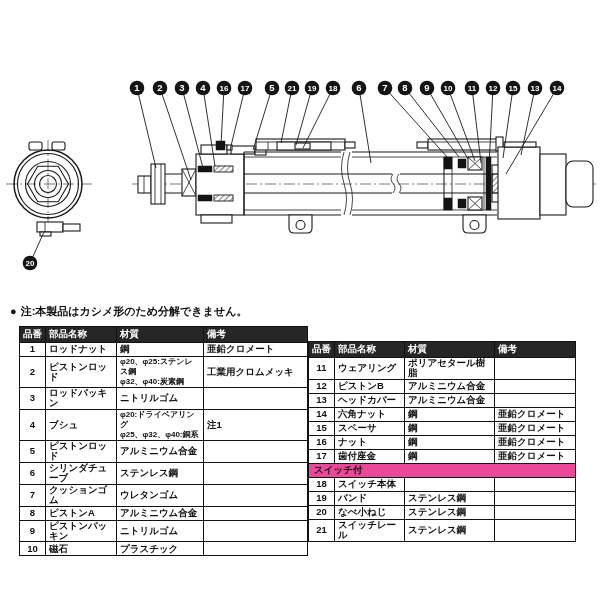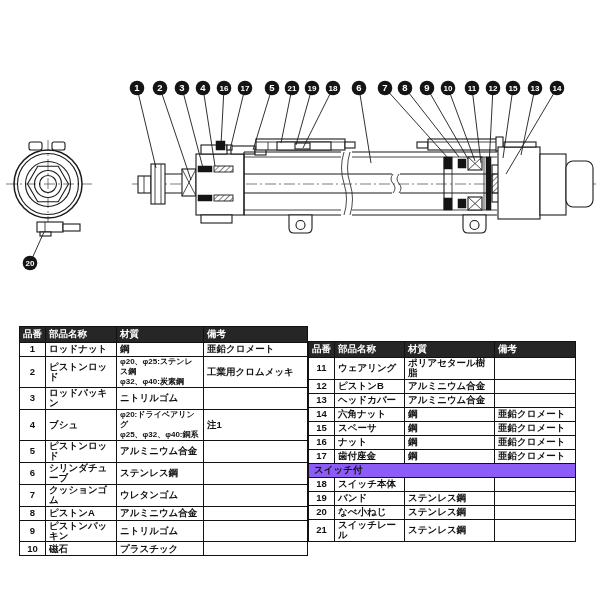--- a/index.html
+++ b/index.html
@@ -20,21 +20,21 @@
   .note-top .bullet{margin-right:4px;}
   .tables{position:absolute;left:19px;top:326px;display:flex;align-items:center;}
   table{border-collapse:collapse;table-layout:fixed;font-size:9.5px;font-weight:bold;color:#111;}
   th{background:#262626;color:#fff;text-align:left;padding:0 3px;border:1px solid #111;
      height:15px;font-size:9.5px;overflow:hidden;white-space:nowrap;}
   td{border:1px solid #111;padding:0 3px;height:13px;line-height:1.1;overflow:hidden;
      white-space:pre-line;}
   td.no{text-align:center;padding:0;}
   tr.tall td{height:26px;}
   td.small{font-size:8px;line-height:1.25;margin-top:48px;}
-  tr.divider td{background:#8b5cf6;padding-left:5px;}
+  tr.divider td{background:#ec4899;padding-left:5px;}
   .note-bottom{position:absolute;left:20px;top:521px;font-size:10px;font-weight:bold;white-space:nowrap;}
 </style>
 </head>
 <body>
 
 <div class="page">
 
   <svg class="diagram" width="600" height="600" viewBox="0 0 600 600">
     <defs>
       <pattern id="hatch" width="4" height="4" patternUnits="userSpaceOnUse" patternTransform="rotate(45)">
@@ -234,20 +234,23 @@
         <text x="535" y="91.2" class="balloon-num" font-size="8">13</text>
         <line x1="557" y1="88" x2="506" y2="174" class="leader"></line>
         <circle cx="557" cy="88" r="7.3" class="balloon"></circle>
         <text x="557" y="91.2" class="balloon-num" font-size="8">14</text>
         <line x1="30" y1="263" x2="44" y2="232" class="leader"></line>
         <circle cx="30" cy="263" r="7.3" class="balloon"></circle>
         <text x="30" y="266.2" class="balloon-num" font-size="8">20</text>
       </g>
   </svg>
 
+  <div class="note-top">
+    <span class="bullet">●</span><span>注:本製品はカシメ形のため分解できません。</span>
+  </div>
 
   <div class="tables">
     <table id="table-left">
         <colgroup>
           <col style="width:25px">
           <col style="width:71px">
           <col style="width:87px">
           <col style="width:104px">
         </colgroup>
         <thead>

